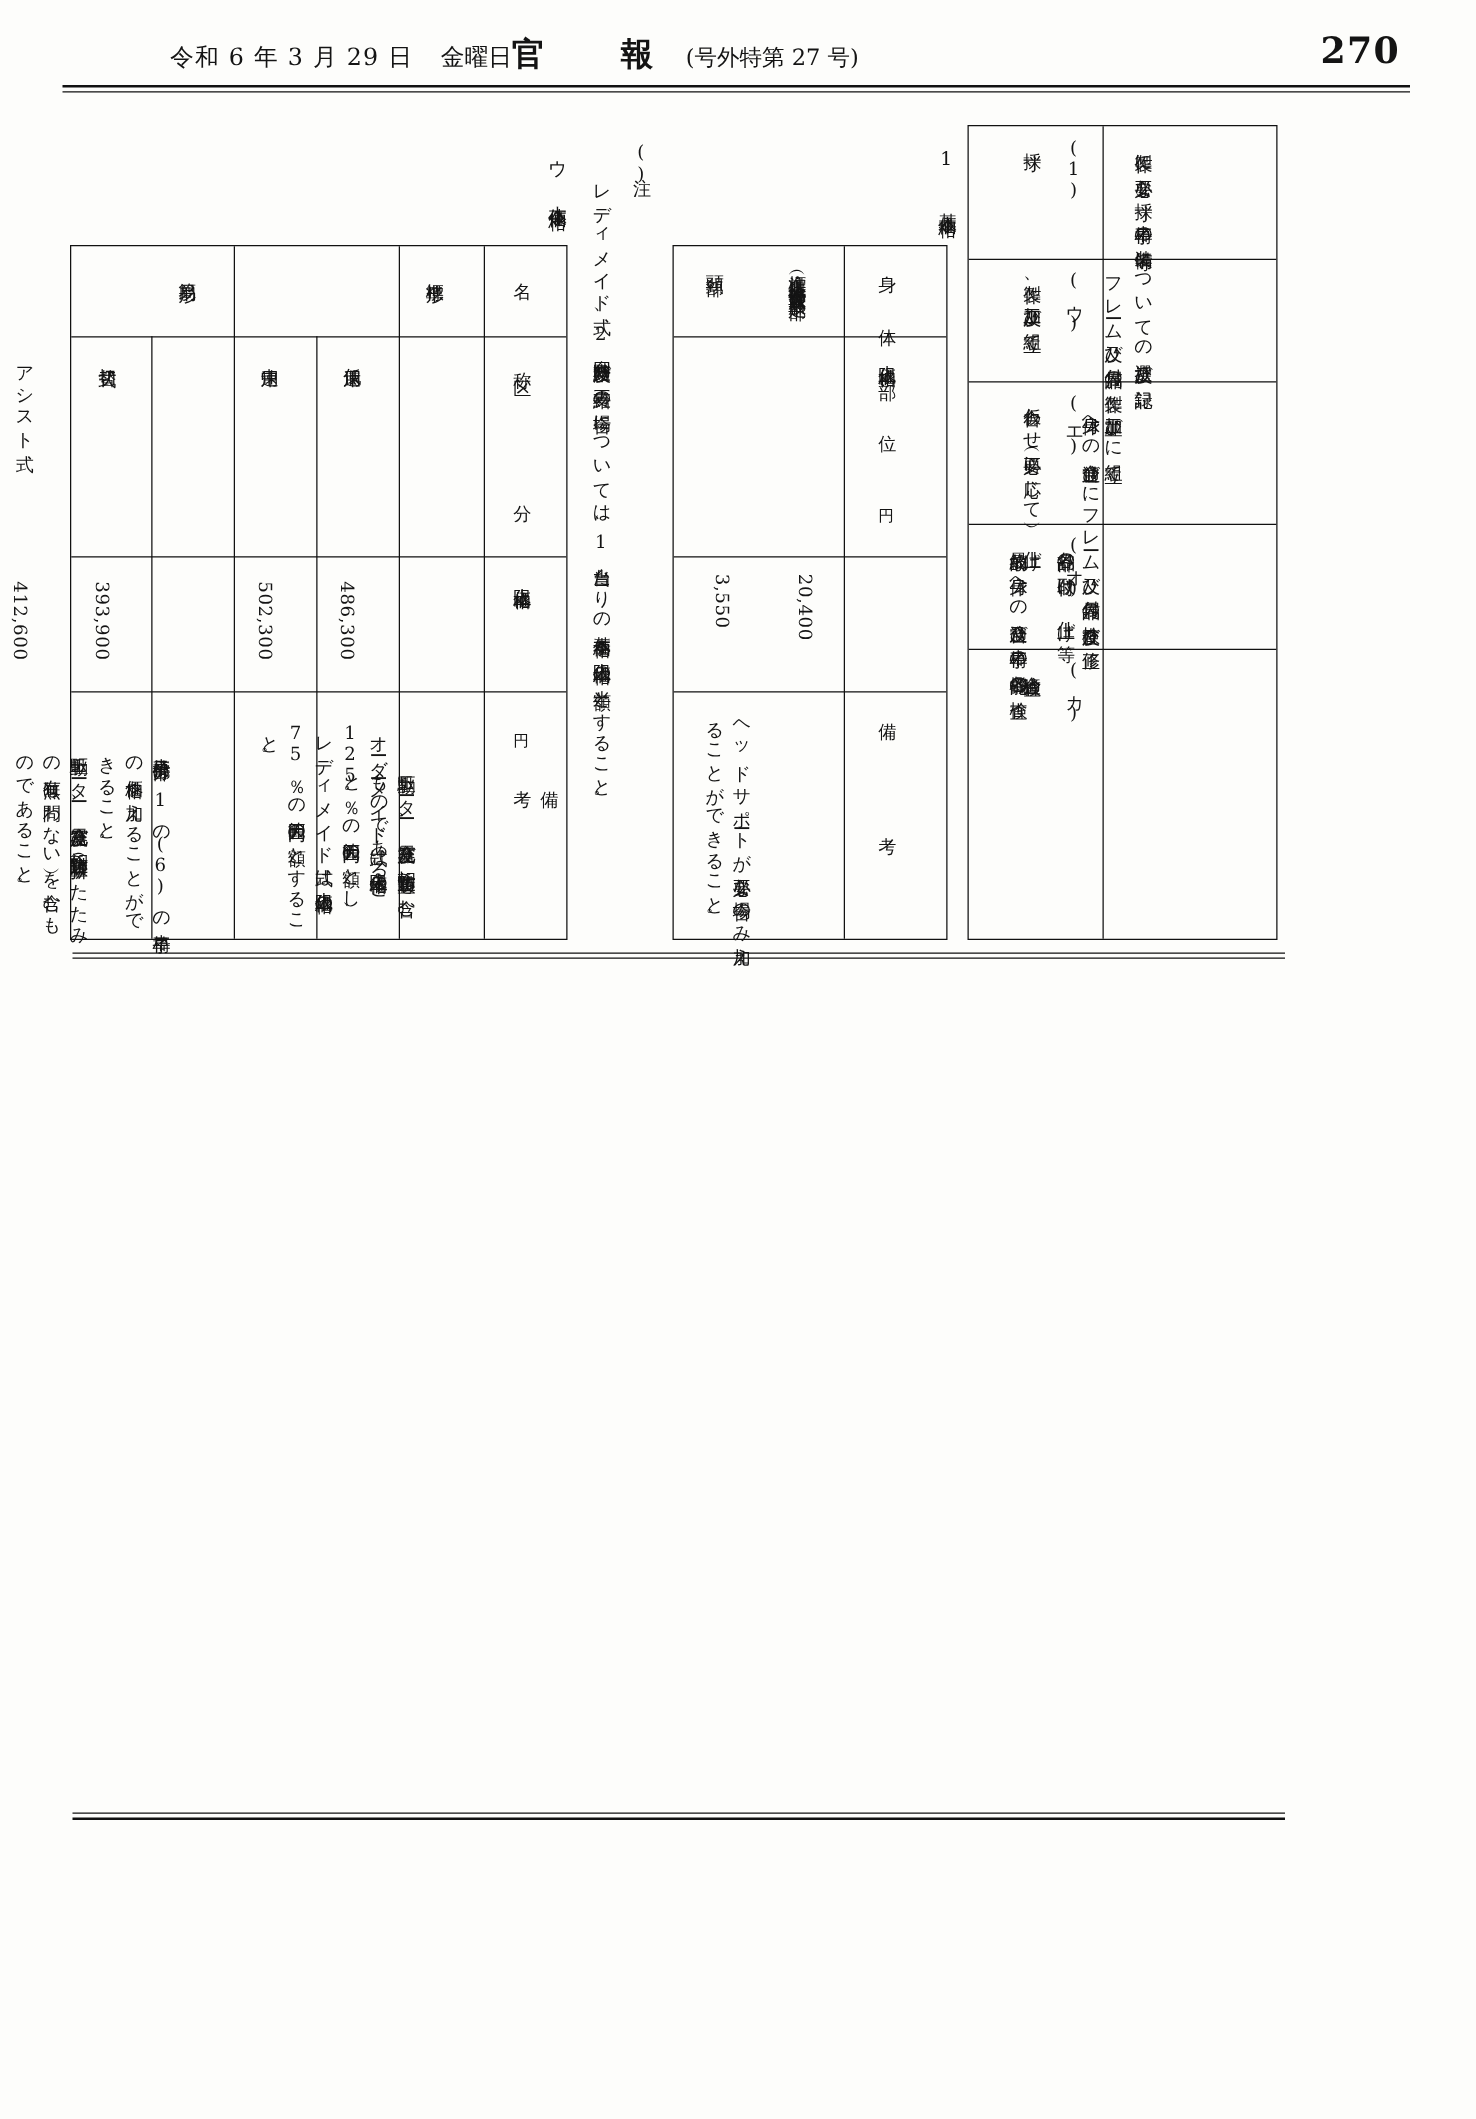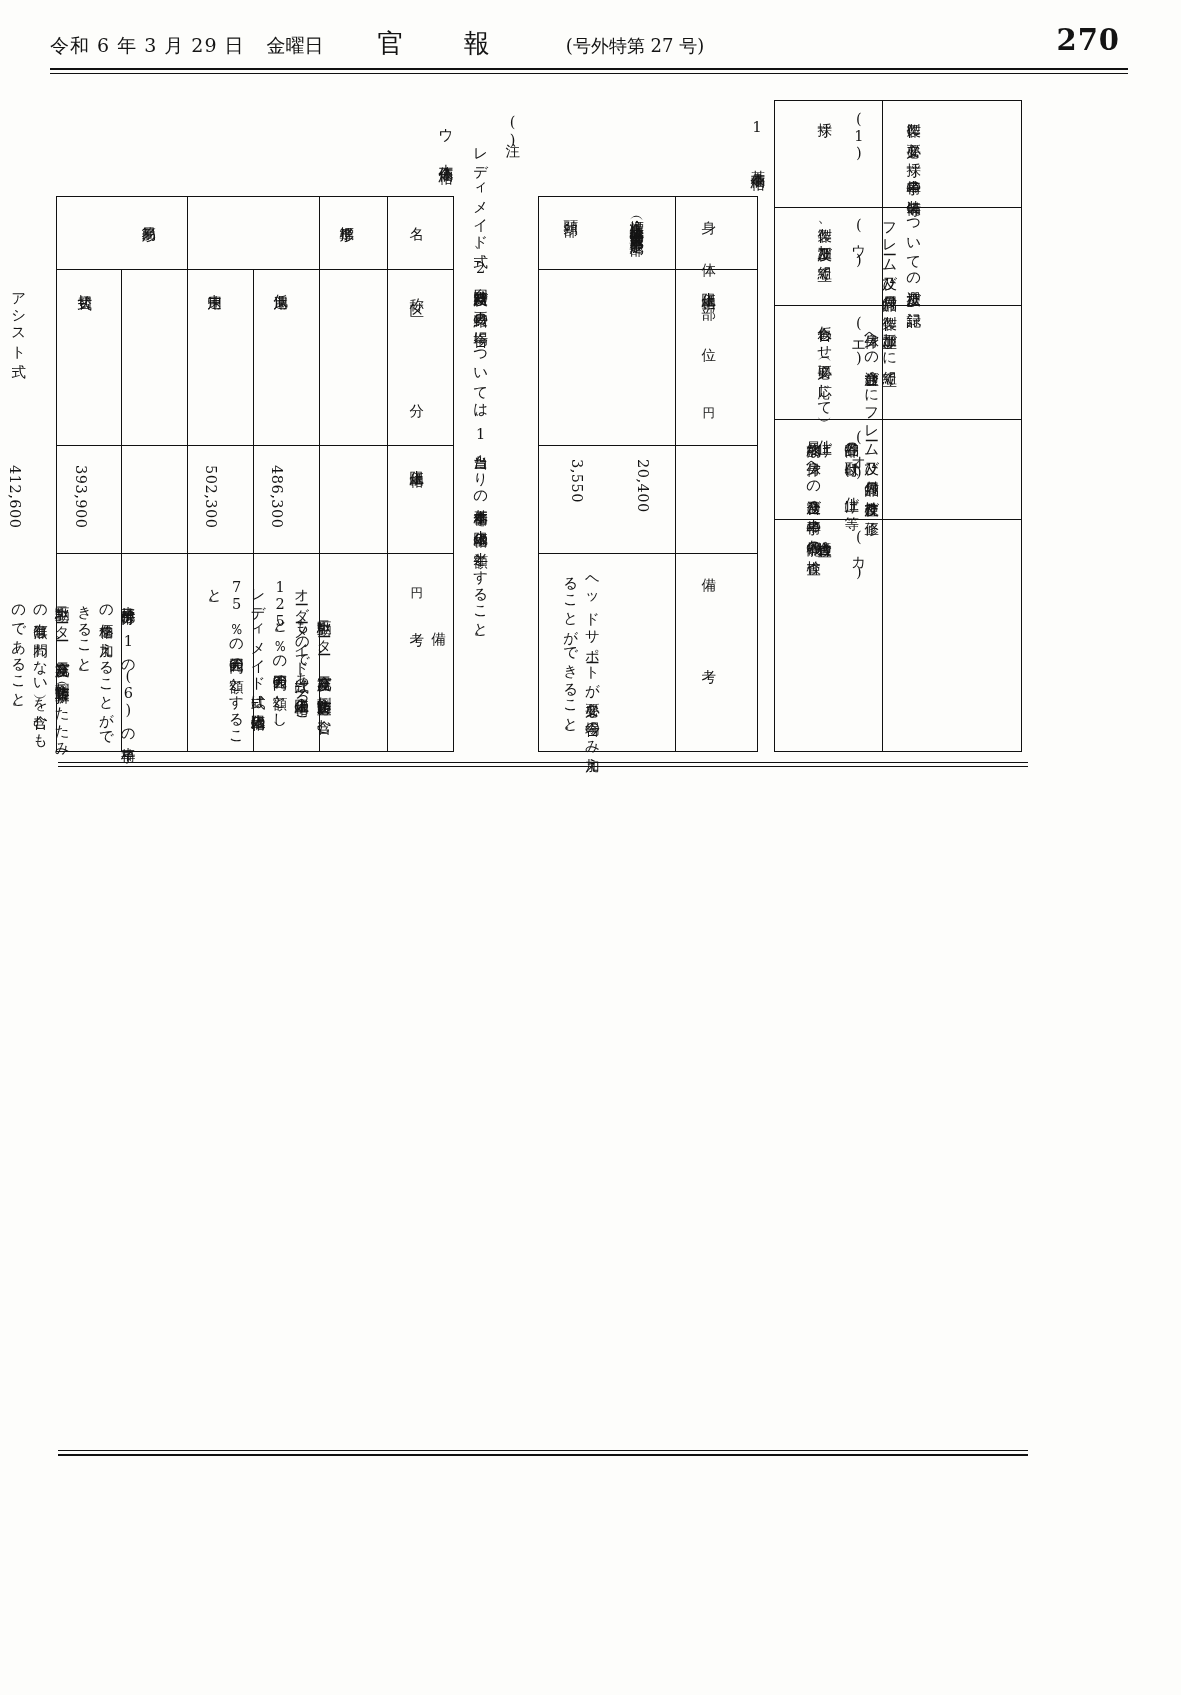--- a/index.html
+++ b/index.html
@@ -23,32 +23,31 @@
     left: 50px;
     top: 26px;
     width: 1070px;
     height: 44px;
     display: flex;
     align-items: baseline;
   }
   .hdr-date {
     font-size: 19px;
     letter-spacing: 1px;
+    margin-left: 86px;
     white-space: nowrap;
   }
   .hdr-weekday { font-size: 19px; margin-left: 22px; }
   .hdr-title {
     font-size: 26px;
-    font-weight: normal;
+    font-weight: bold;
     letter-spacing: 26px;
-    margin-left: 54px;
   }
   .hdr-issue {
     font-size: 18px;
-    margin-left: 50px;
     white-space: nowrap;
   }
   .hdr-page {
     position: absolute;
     right: 0px;
     top: -3px;
     font-size: 29px;
     font-weight: bold;
     letter-spacing: 1px;
   }

